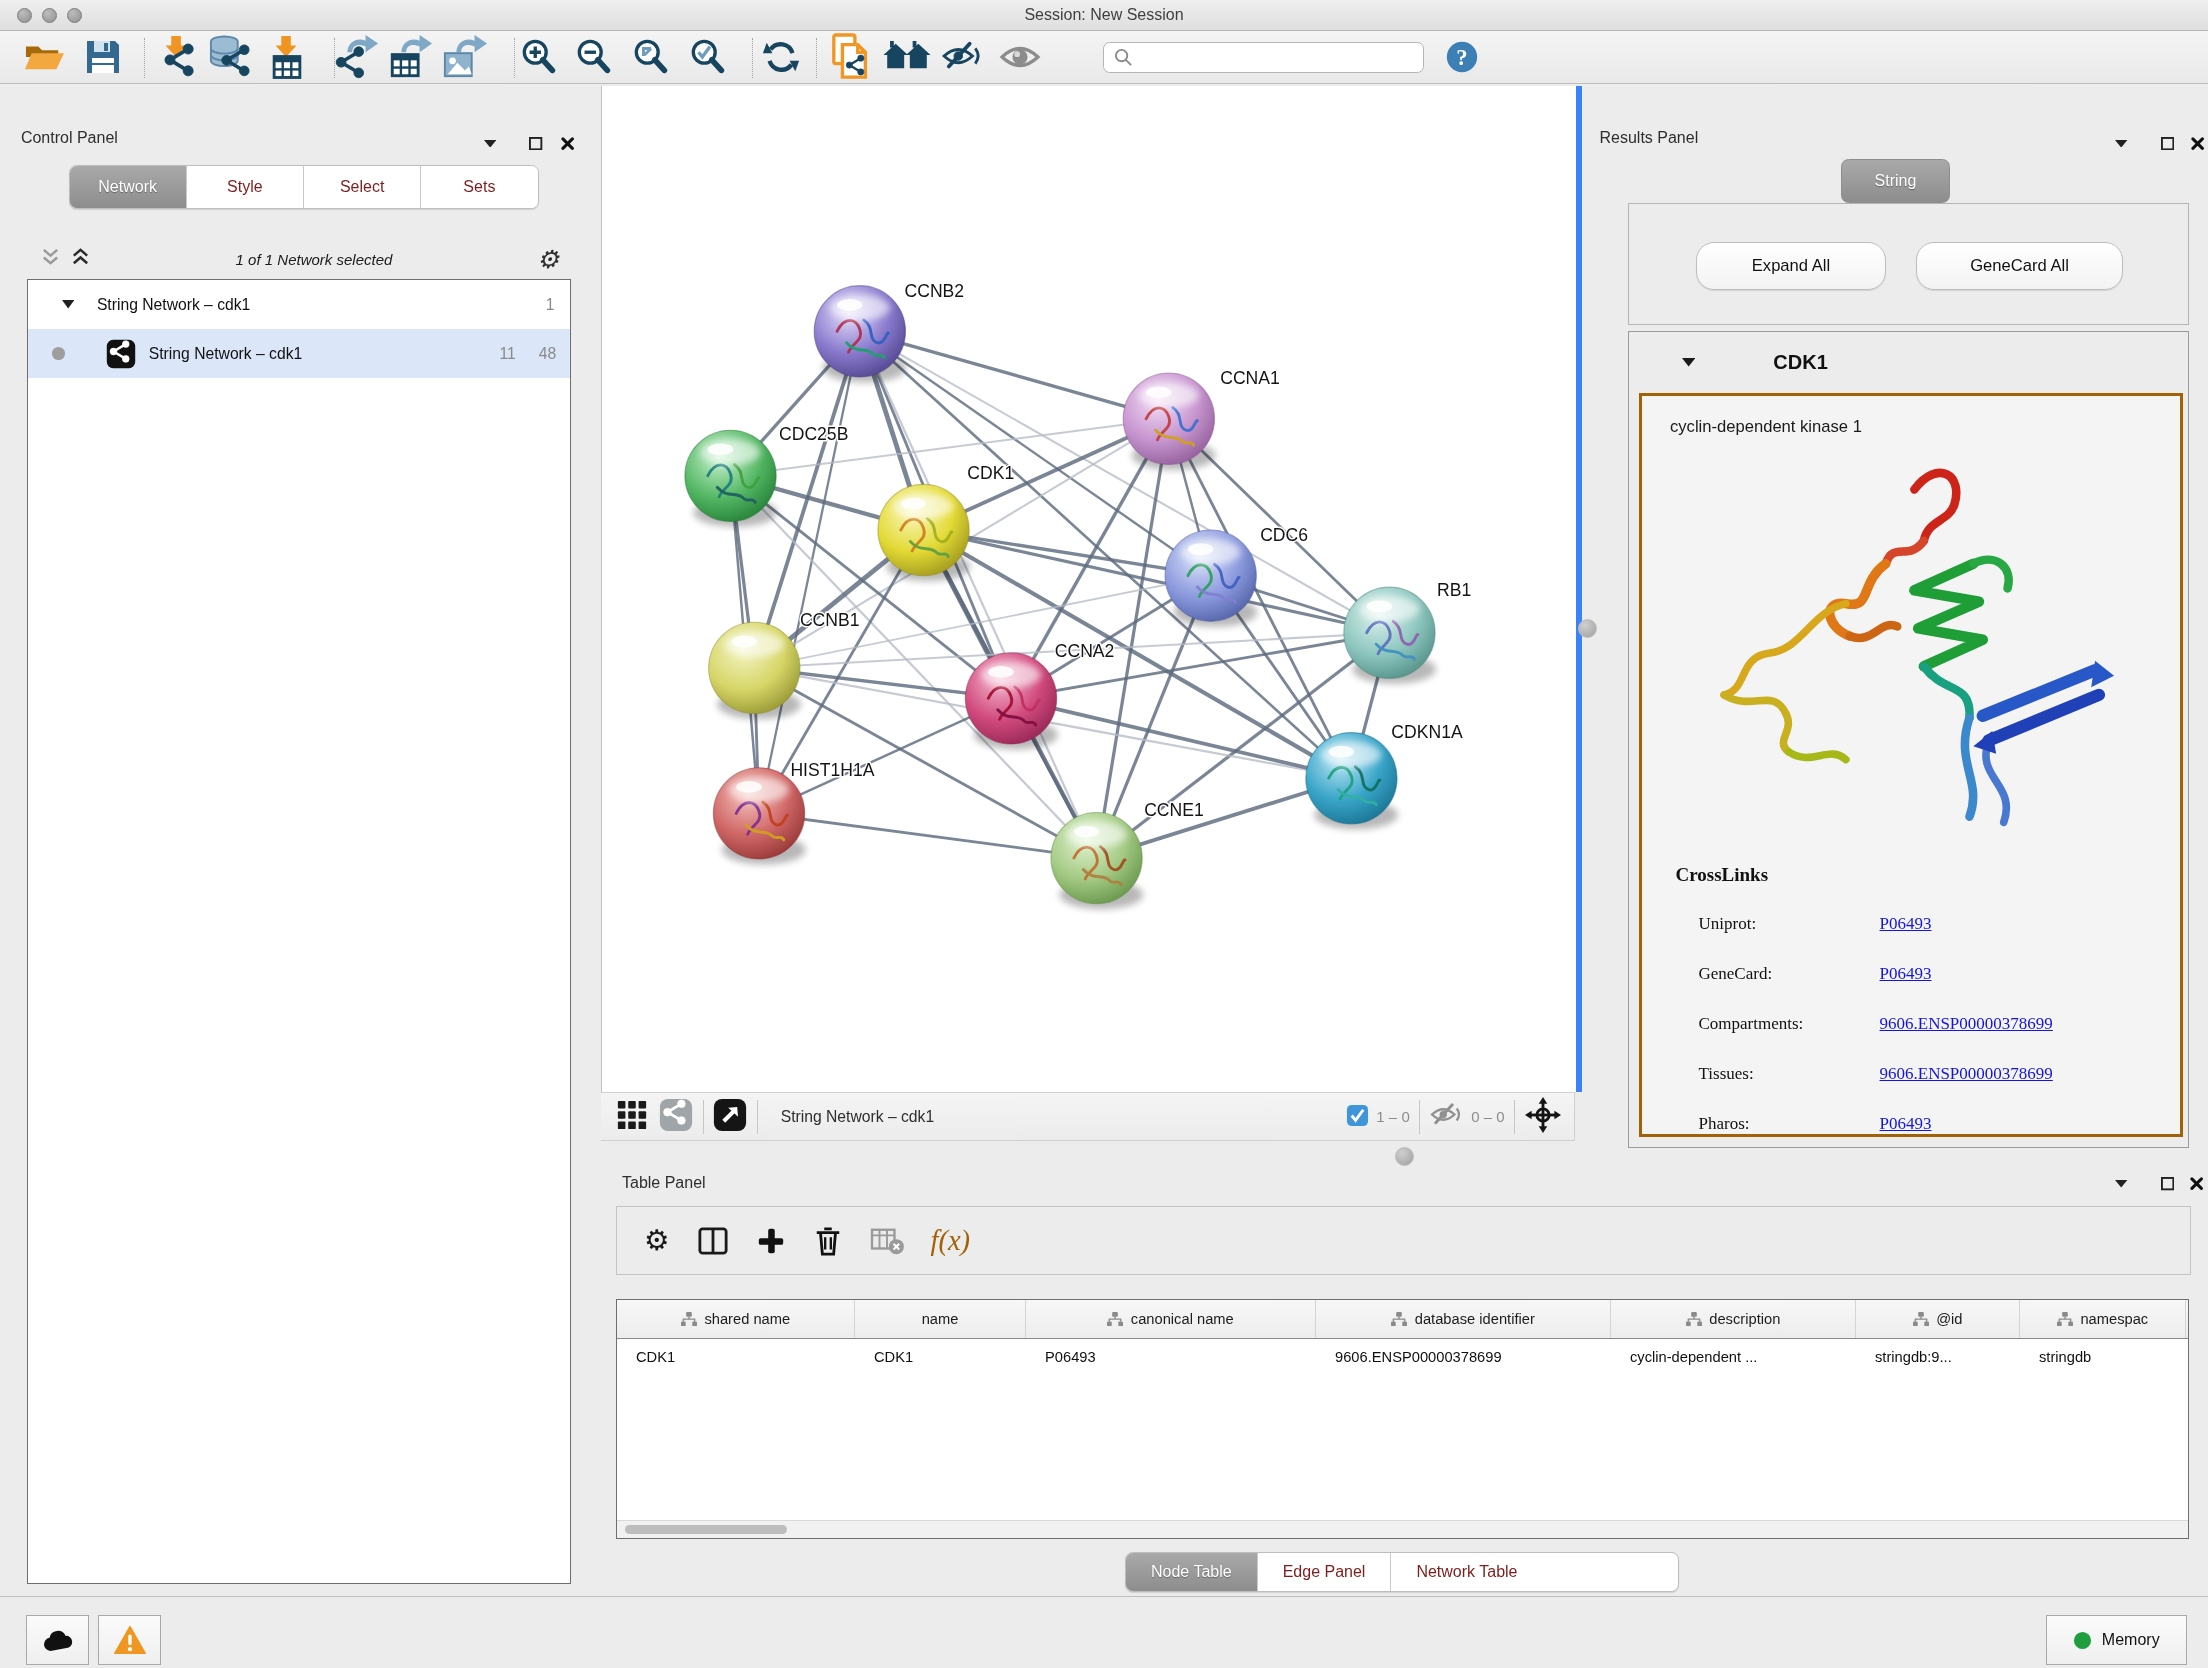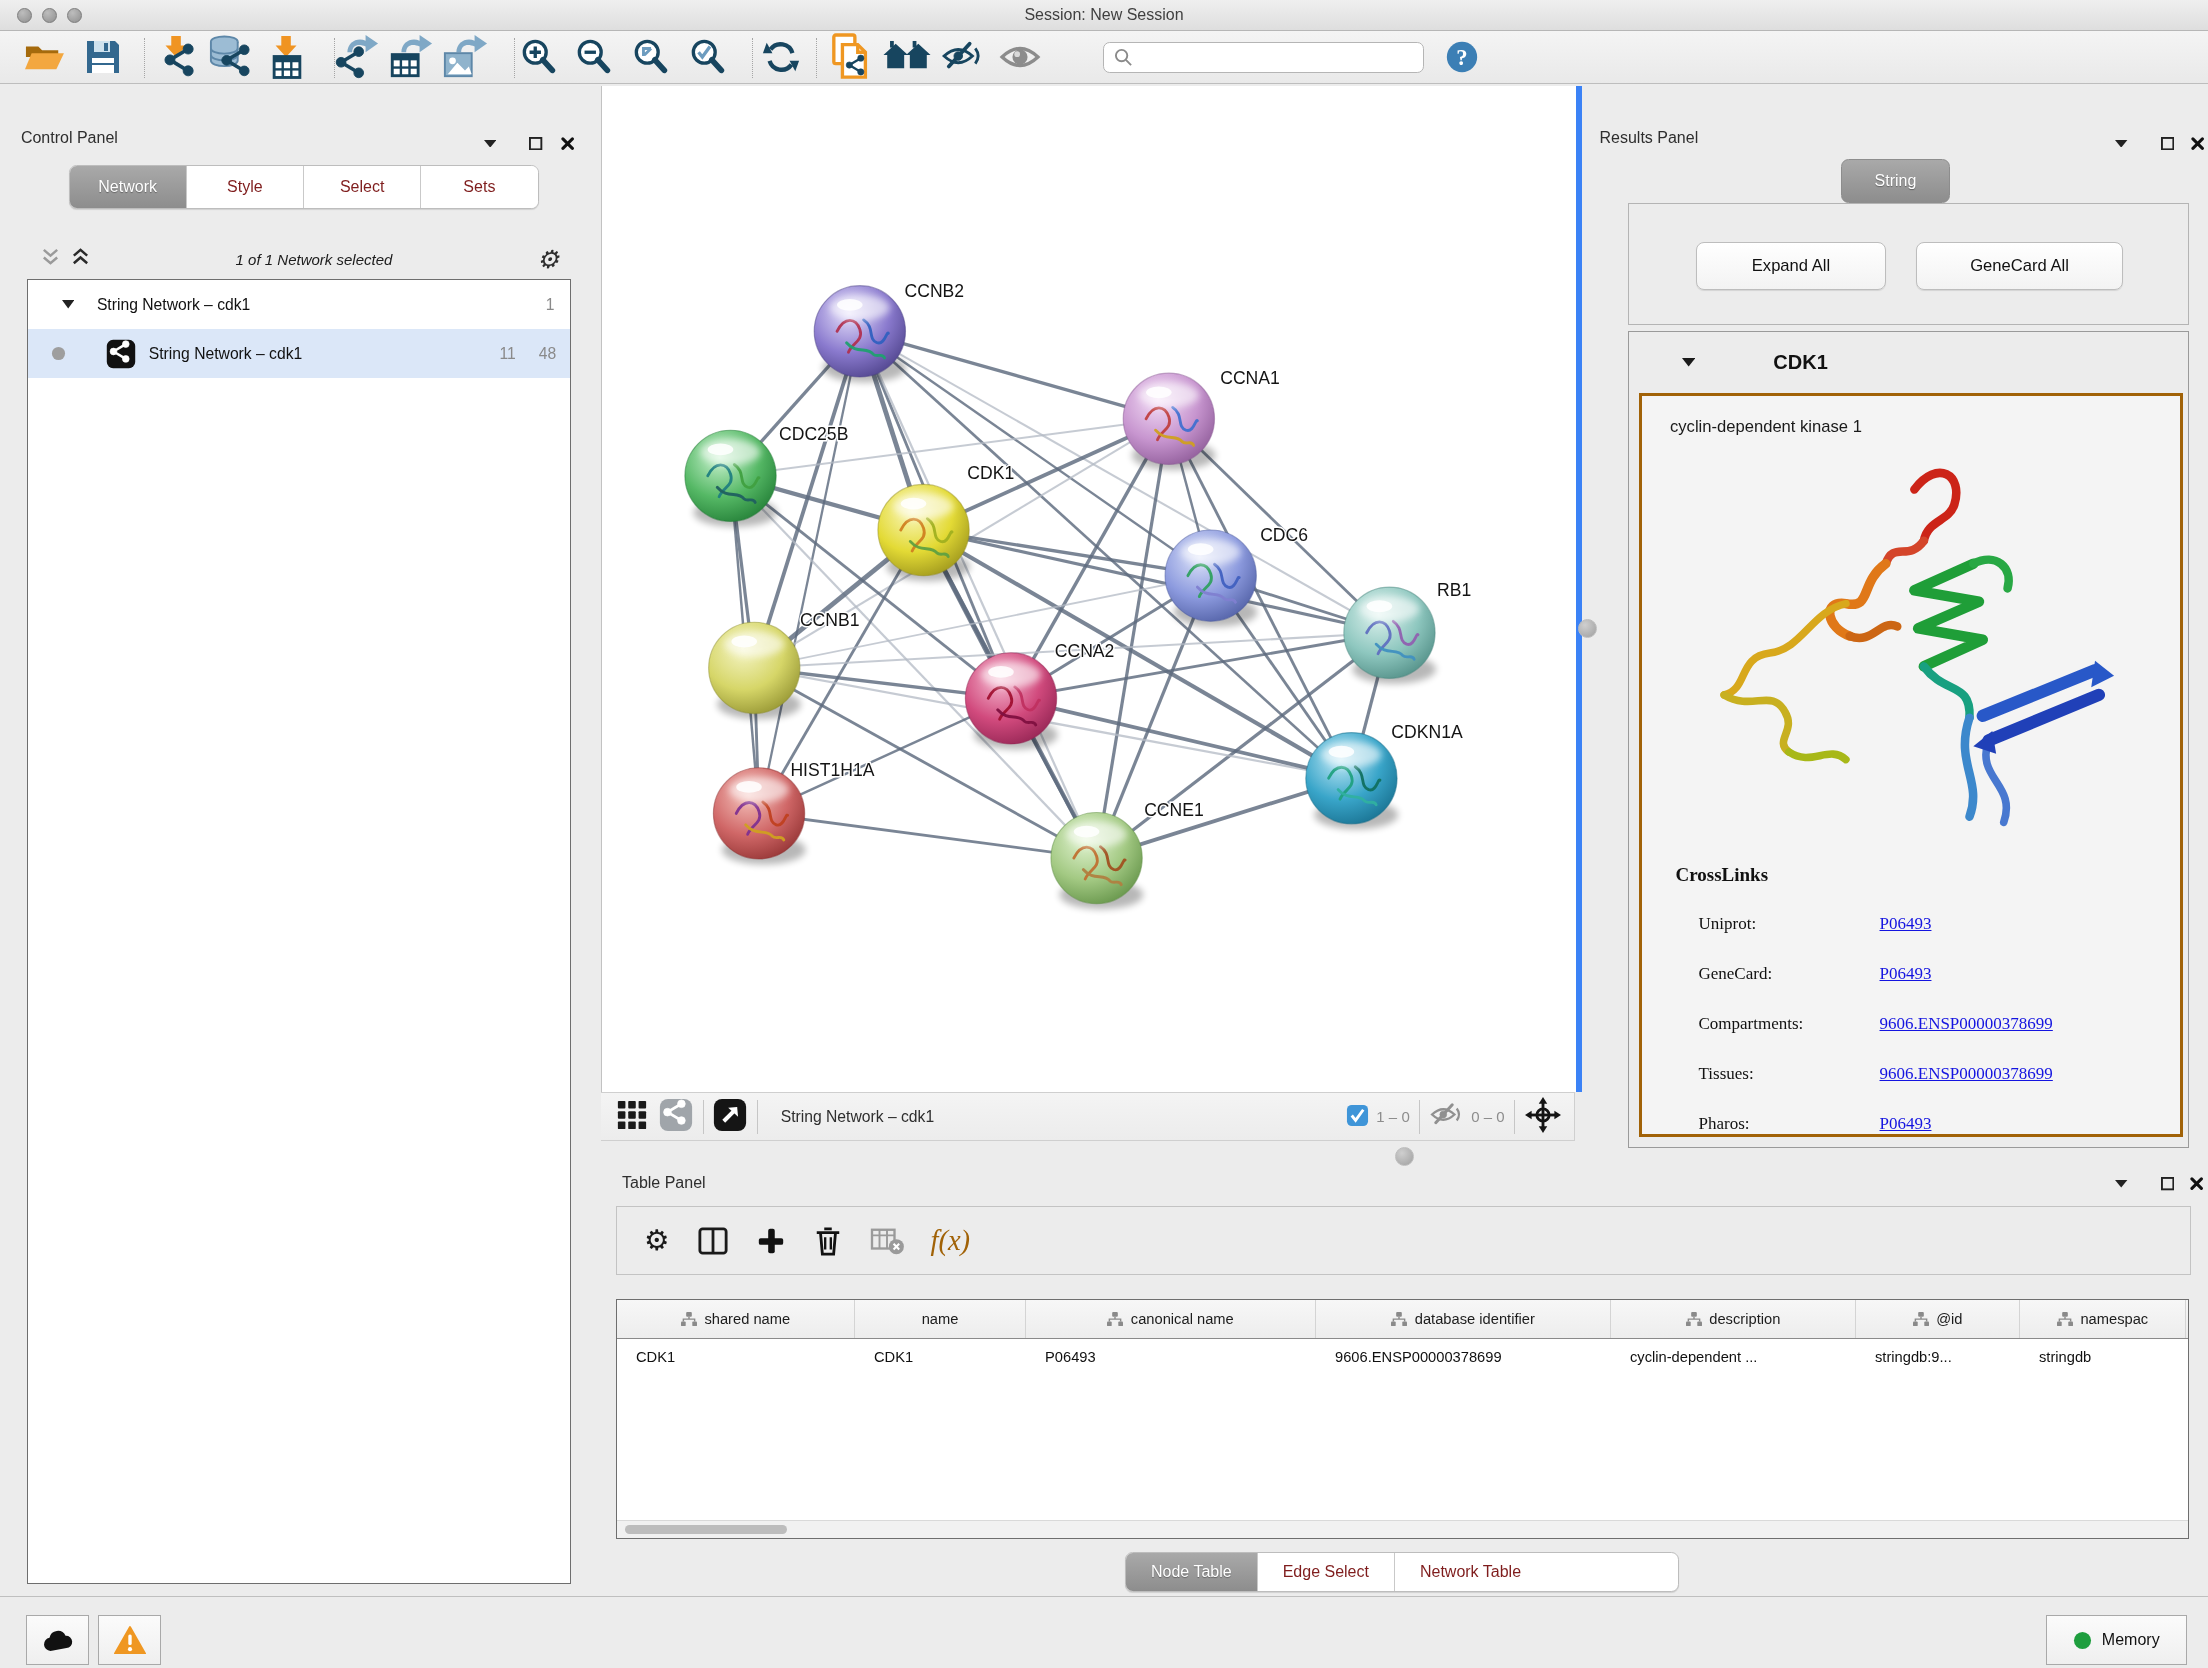--- a/index.html
+++ b/index.html
@@ -39,21 +39,21 @@
   .vdiv{width:1px;height:34px;background:#c6c6c6;margin:0 9.5px;}
   .graycount{font-size:15px;color:#8d8d8d;margin-left:7.6px;}
   #netname{font-size:15.7px;color:#2e2e2e;margin-left:13.3px;}
   .splitdot{position:absolute;width:17px;height:17px;border-radius:50%;background:radial-gradient(circle at 35% 30%,#cfcfcf,#9f9f9f);border:1px solid #bdbdbd;}
   
   #rpanel{left:1590px;top:91px;width:611px;height:1073px;}
   #rp-title{position:absolute;left:9.5px;top:38px;}
   #rp-tabwrap{position:absolute;left:0;top:68px;width:611px;height:44px;display:flex;justify-content:center;}
   #rp-tab{width:107px;height:42px;border-radius:7.6px;}
   #rp-box1{position:absolute;left:38px;top:112px;width:559px;height:120px;border:1px solid #b4b4b4;background:#ececec;}
-  .rbtn{position:absolute;top:38px;height:46px;background:linear-gradient(#ffffff,#f3f3f3);border:1px solid #bdbdbd;border-radius:8px;font-size:16.6px;color:#111;display:flex;align-items:center;justify-content:center;box-shadow:0 1px 1px rgba(0,0,0,.1);}
+  .rbtn{position:absolute;top:38px;height:46px;background:linear-gradient(#ffffff,#f3f3f3);border:1px solid #bdbdbd;border-radius:18px;font-size:16.6px;color:#111;display:flex;align-items:center;justify-content:center;box-shadow:0 1px 1px rgba(0,0,0,.1);}
   #rp-box2{position:absolute;left:38px;top:240px;width:559px;height:815px;border:1px solid #9a9a9a;background:#ececec;}
   #rp-genehdr{position:absolute;left:0;top:0;width:100%;height:61px;display:flex;align-items:center;}
   #rp-gene{font-size:20px;font-weight:bold;color:#111;margin-left:78px;}
   #rp-inner{position:absolute;left:9.5px;top:61px;width:538px;height:738px;background:#f4f4f4;border:3px solid #a16207;}
   #rp-desc{position:absolute;left:28.5px;top:21px;font-size:16.6px;color:#1a1a1a;}
   #protein{position:absolute;left:27px;top:63px;}
   #crosslinks{position:absolute;left:34px;top:468px;font-family:"Liberation Serif",serif;}
   #cl-title{font-size:19px;font-weight:bold;color:#111;margin-bottom:13.3px;}
   .cl-row{display:flex;height:50px;align-items:center;font-size:17px;color:#111;}
   .cl-label{width:181px;margin-left:23px;}
@@ -859,21 +859,21 @@
           <div class="td" style="width: 164px;">stringdb:9...</div>
           <div class="td" style="width: 166px;">stringdb</div>
         </div>
       <div id="tp-scroll">
           <div id="tp-thumb"></div>
         </div>
     </div>
 
     <div id="tp-tabs" class="segtabs">
       <div class="segtab sel">Node Table</div>
-      <div class="segtab">Edge Select</div>
+      <div class="segtab">Edge Panel</div>
       <div class="segtab">Network Table</div>
     </div>
   </div>
 
   <div id="statusbar" class="abs">
     <div class="sbtn" style="left:26px;width:61px">
       <svg width="34" height="25" viewBox="0 0 36 26">
           <path d="M10 24 a7 7 0 0 1 -1 -13.9 A9 9 0 0 1 26 8 a6.5 6.5 0 0 1 1 13z" fill="#111"></path>
         </svg>
     </div>

